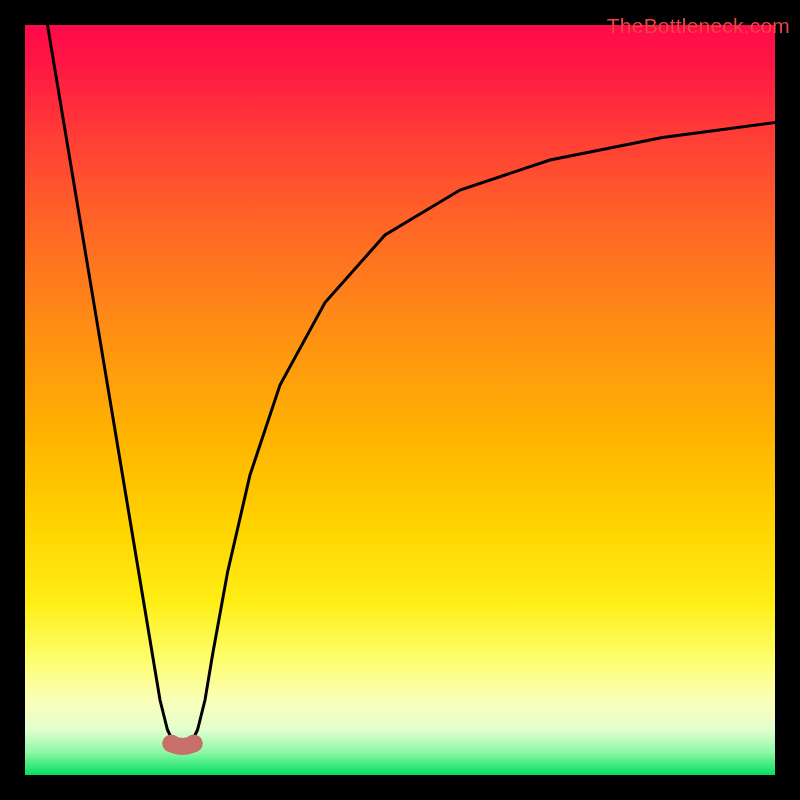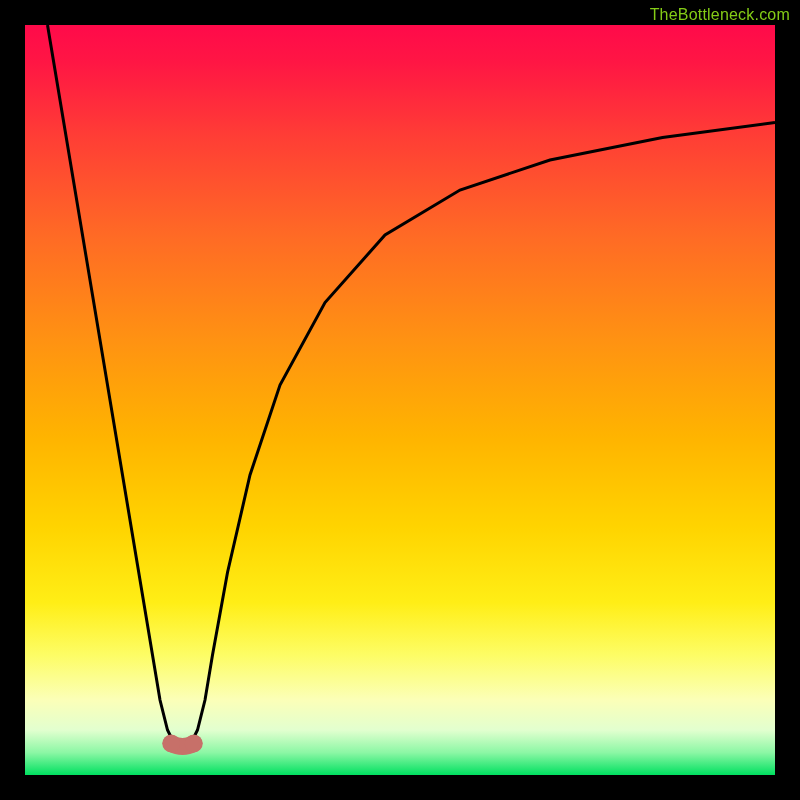--- a/index.html
+++ b/index.html
@@ -43,24 +43,24 @@
   svg.curve {
     position: absolute;
     left: 0;
     top: 0;
     width: 750px;
     height: 750px;
     overflow: visible;
   }
   .credit {
     position: absolute;
-    top: 6px;
+    top: 14px;
     right: 10px;
-    color: #84cc16;
-    font-size: 16px;
+    color: #ef4444;
+    font-size: 21px;
     font-weight: 400;
     letter-spacing: 0.2px;
     user-select: none;
   }
 </style>
 </head>
 <body>
 
 <div class="frame">
   <div class="plot-area">

